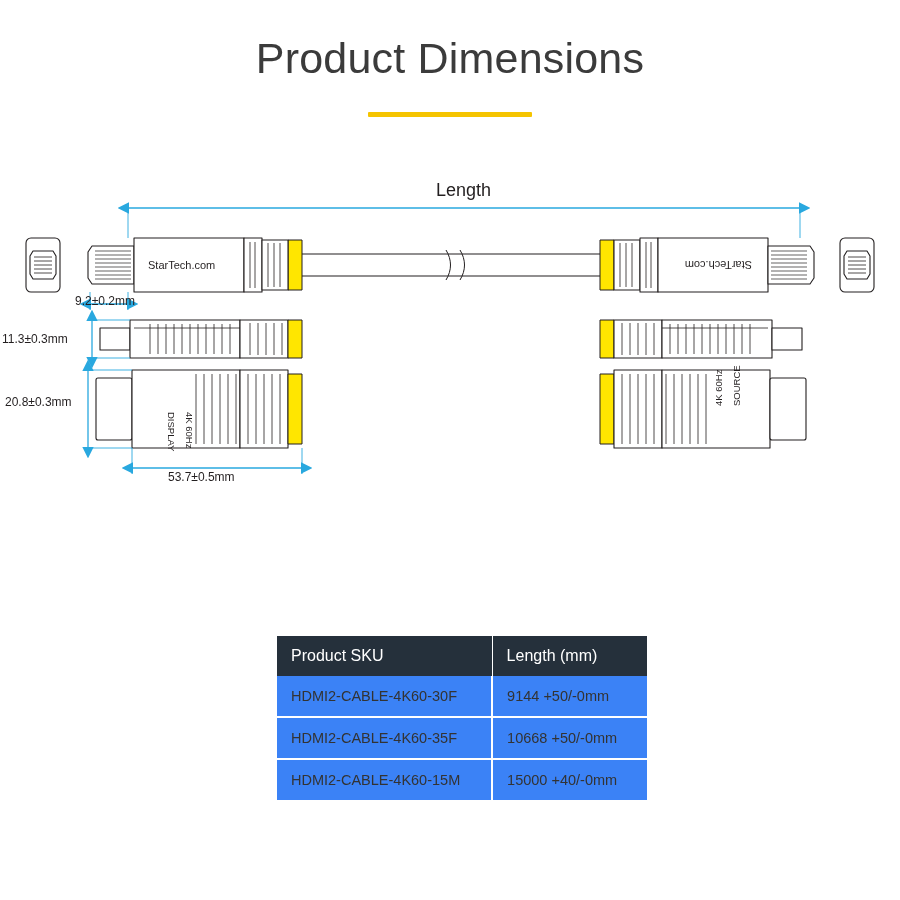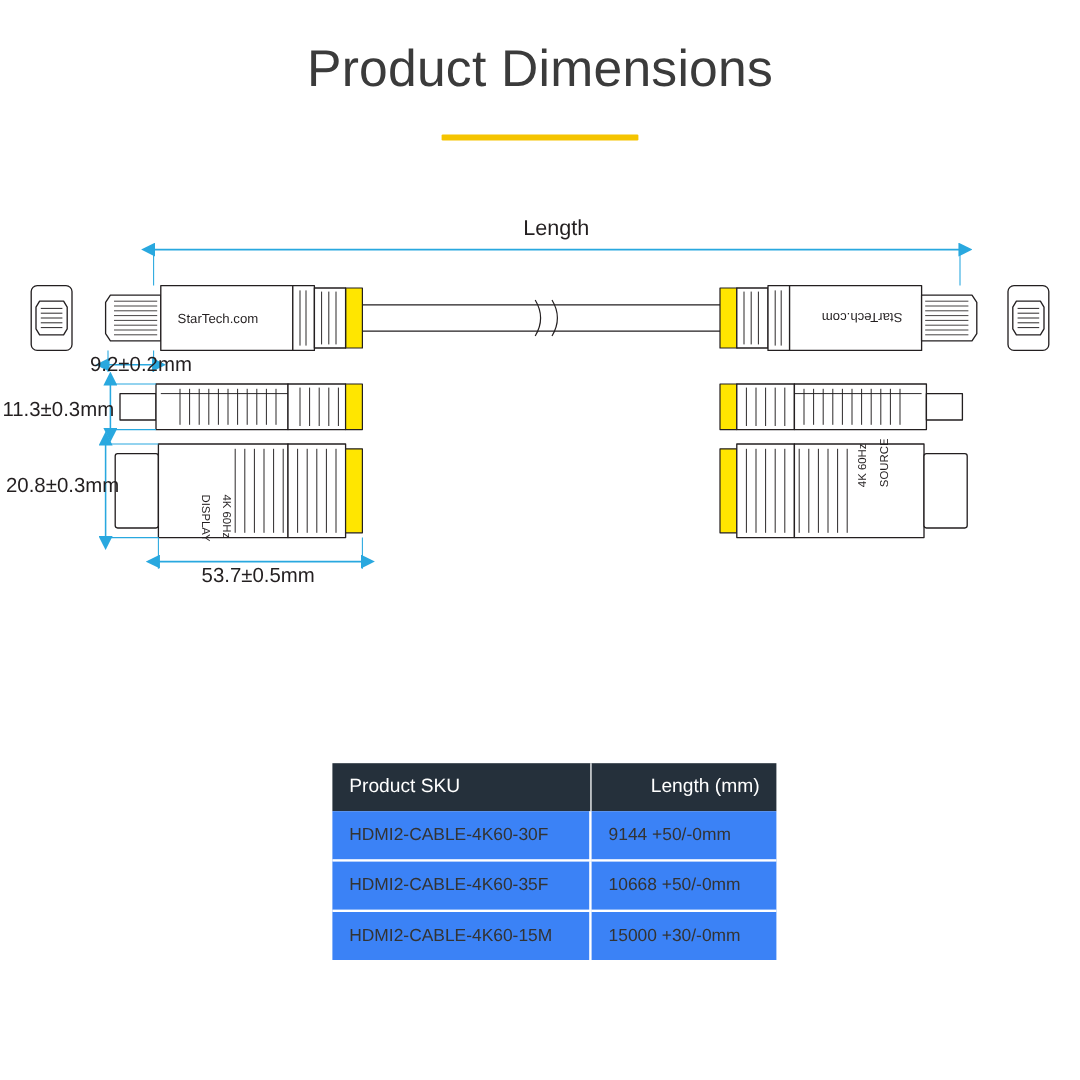--- a/index.html
+++ b/index.html
@@ -47,21 +47,21 @@
     top: 150px;
     left: 0;
     width: 900px;
     height: 400px;
   }
   .diagram svg {
     display: block;
   }
   .dimlabel {
     position: absolute;
-    font-size: 17px;
+    font-size: 12px;
     color: #231f20;
     white-space: nowrap;
   }
   .lbl-length { top: 30px; left: 436px; font-size: 18px; }
   .lbl-92   { top: 144px; left: 75px; }
   .lbl-113  { top: 182px; left: 2px; }
   .lbl-208  { top: 245px; left: 5px; }
   .lbl-537  { top: 320px; left: 168px; }
   
   .table-wrap {
@@ -78,21 +78,21 @@
   }
   table.dims thead th {
     background: #25303b;
     color: #ffffff;
     font-weight: 400;
     font-size: 16px;
     text-align: left;
     padding: 11px 14px;
     border-right: 1px solid #ffffff;
   }
-  table.dims thead th:last-child { border-right: none; text-align: right; }
+  table.dims thead th:last-child { border-right: none; }
   table.dims tbody td {
     background: #3b82f6;
     color: #333333;
     padding: 12px 14px;
     border-right: 2px solid #ffffff;
     border-bottom: 2px solid #ffffff;
     white-space: nowrap;
   }
   table.dims tbody td:last-child { border-right: none; margin-left: 44px; }
   table.dims tbody tr:last-child td { border-bottom: none; }
@@ -268,19 +268,19 @@
         <tr>
           <td>HDMI2-CABLE-4K60-30F</td>
           <td>9144 +50/-0mm</td>
         </tr>
         <tr>
           <td>HDMI2-CABLE-4K60-35F</td>
           <td>10668 +50/-0mm</td>
         </tr>
         <tr>
           <td>HDMI2-CABLE-4K60-15M</td>
-          <td>15000 +30/-0mm</td>
+          <td>15000 +40/-0mm</td>
         </tr>
       </tbody>
     </table>
   </div>
 
 </div>
 
 </body></html>

